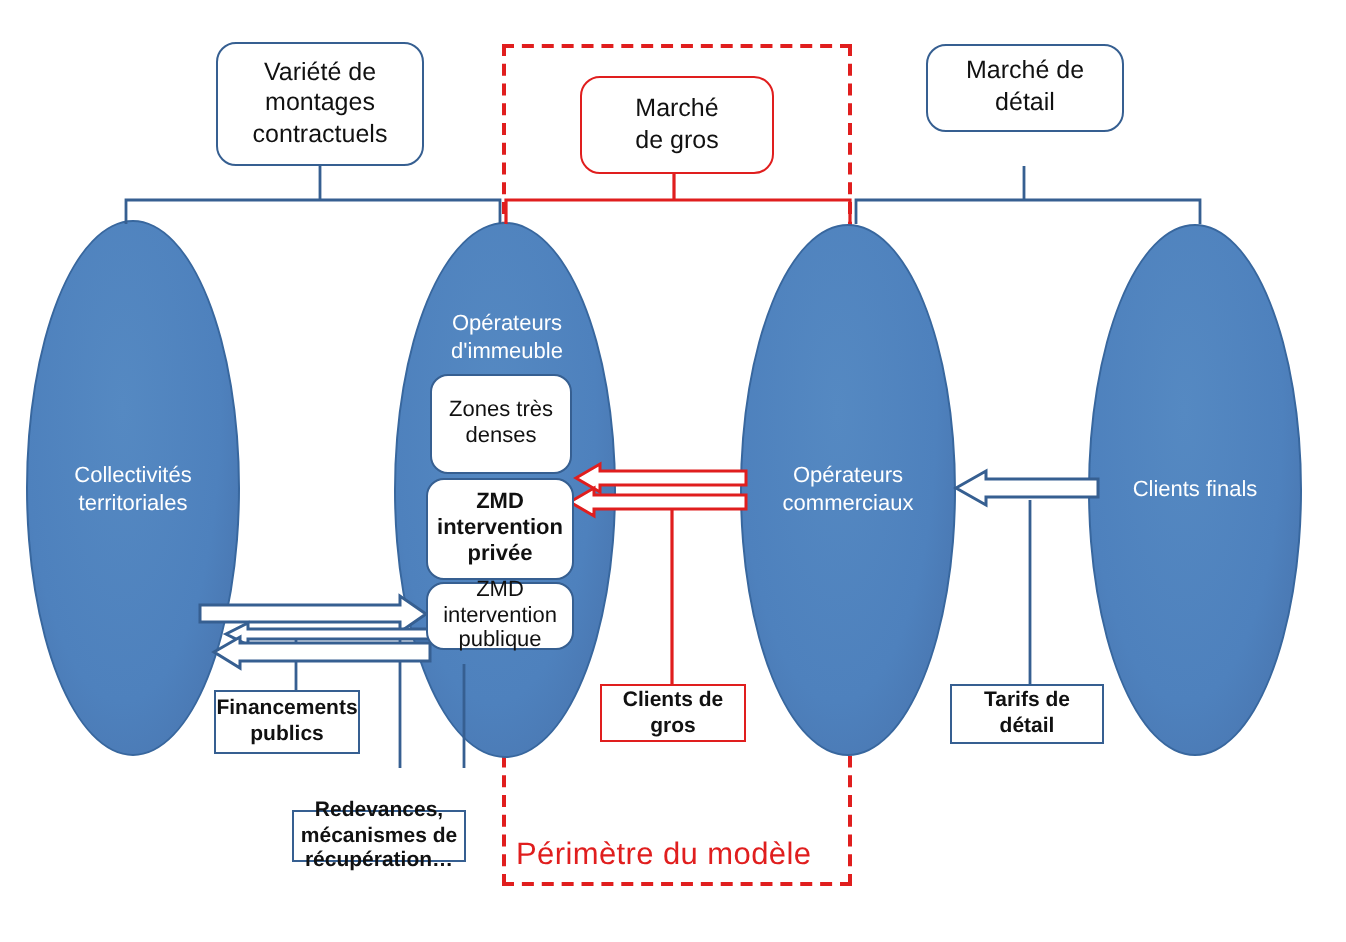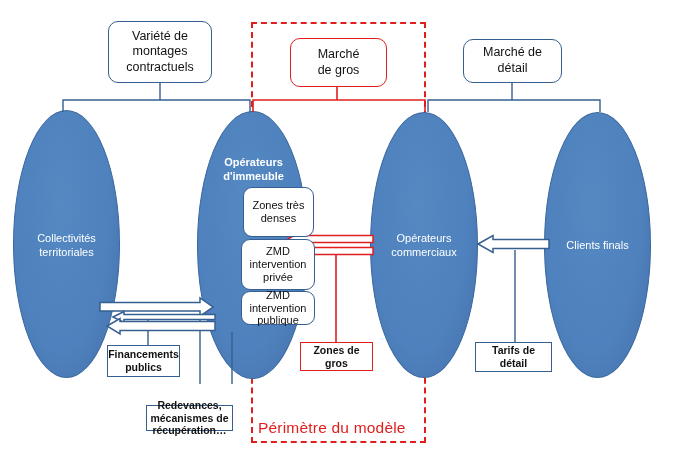--- a/index.html
+++ b/index.html
@@ -30,21 +30,21 @@
     border:1.6px solid #38679e;box-sizing:border-box;
   }
   .el-label{
     position:absolute;left:0;width:100%;text-align:center;color:#fff;
     font-size:11px;line-height:1.25;z-index:3;
   }
   
   .seg{
     position:absolute;z-index:4;background:#fff;border:1.5px solid #365f91;border-radius:9px;
     display:flex;align-items:center;justify-content:flex-start;text-align:center;
-    font-size:11px;line-height:1.18;color:#111;box-sizing:border-box;padding:2px 4px;margin-left:28px;
+    font-size:11px;line-height:1.18;color:#111;box-sizing:border-box;padding:2px 4px;
   }
   
   .flow{
     position:absolute;z-index:4;background:#fff;border:1.5px solid #365f91;
     display:flex;align-items:center;justify-content:center;text-align:center;
     font-size:10.5px;font-weight:bold;line-height:1.2;color:#111;box-sizing:border-box;padding:1px 3px;
   }
   .flow.red{border-color:#e01e1e;}
   
   #connectors{position:absolute;left:0;top:0;z-index:3;pointer-events:none;}
@@ -86,56 +86,56 @@
 
     <polygon class="blue-arrow" points="478,244 493,235.5 493,239.5 549,239.5 549,248.5 493,248.5 493,252.5"></polygon>
   </svg>
 
   <div class="topbox" style="left:108px;top:21px;width:104px;height:62px;padding:16px 9px;">
     <span>Variété de montages contractuels</span>
   </div>
   <div class="topbox red" style="left:290px;top:38px;width:97px;height:49px;padding:0 28px;">
     <span>Marché de gros</span>
   </div>
-  <div class="topbox" style="left:463px;top:39px;width:99px;height:44px;padding:0 14px;">
+  <div class="topbox" style="left:463px;top:22px;width:99px;height:44px;padding:0 14px;">
     <span>Marché de détail</span>
   </div>
 
   <div class="ellipse" style="left:13px;top:110px;width:107px;height:268px;">
     <div class="el-label" style="top:121px;">Collectivités territoriales</div>
   </div>
 
   <div class="ellipse" style="left:197px;top:111px;width:111px;height:268px;">
-    <div class="el-label" style="top:44px;padding:0 14px;width:83px;font-weight:bold;">Opérateurs d'immeuble</div>
+    <div class="el-label" style="top:44px;padding:0 14px;width:83px;">Opérateurs d'immeuble</div>
   </div>
 
   <div class="ellipse" style="left:370px;top:112px;width:108px;height:266px;">
     <div class="el-label" style="top:119px;">Opérateurs commerciaux</div>
   </div>
 
   <div class="ellipse" style="left:544px;top:112px;width:107px;height:266px;">
     <div class="el-label" style="top:126px;">Clients finals</div>
   </div>
 
   <div class="seg" style="left:215px;top:187px;width:71px;height:50px;">
     <span>Zones très denses</span>
   </div>
-  <div class="seg" style="left:213px;top:239px;width:74px;height:51px;">
+  <div class="seg" style="left:213px;top:239px;width:74px;height:51px;font-weight:bold;">
     <span>ZMD intervention privée</span>
   </div>
   <div class="seg" style="left:213px;top:291px;width:74px;height:34px;">
     <span>ZMD intervention publique</span>
   </div>
 
   <div class="flow" style="left:107px;top:345px;width:73px;height:32px;">
     <span>Financements publics</span>
   </div>
   <div class="flow" style="left:146px;top:405px;width:87px;height:26px;">
     <span>Redevances, mécanismes de récupération…</span>
   </div>
   <div class="flow red" style="left:300px;top:342px;width:73px;height:29px;">
-    <span>Zones de gros</span>
+    <span>Clients de gros</span>
   </div>
   <div class="flow" style="left:475px;top:342px;width:77px;height:30px;">
     <span>Tarifs de détail</span>
   </div>
 
 </div>
 
 </body></html>

